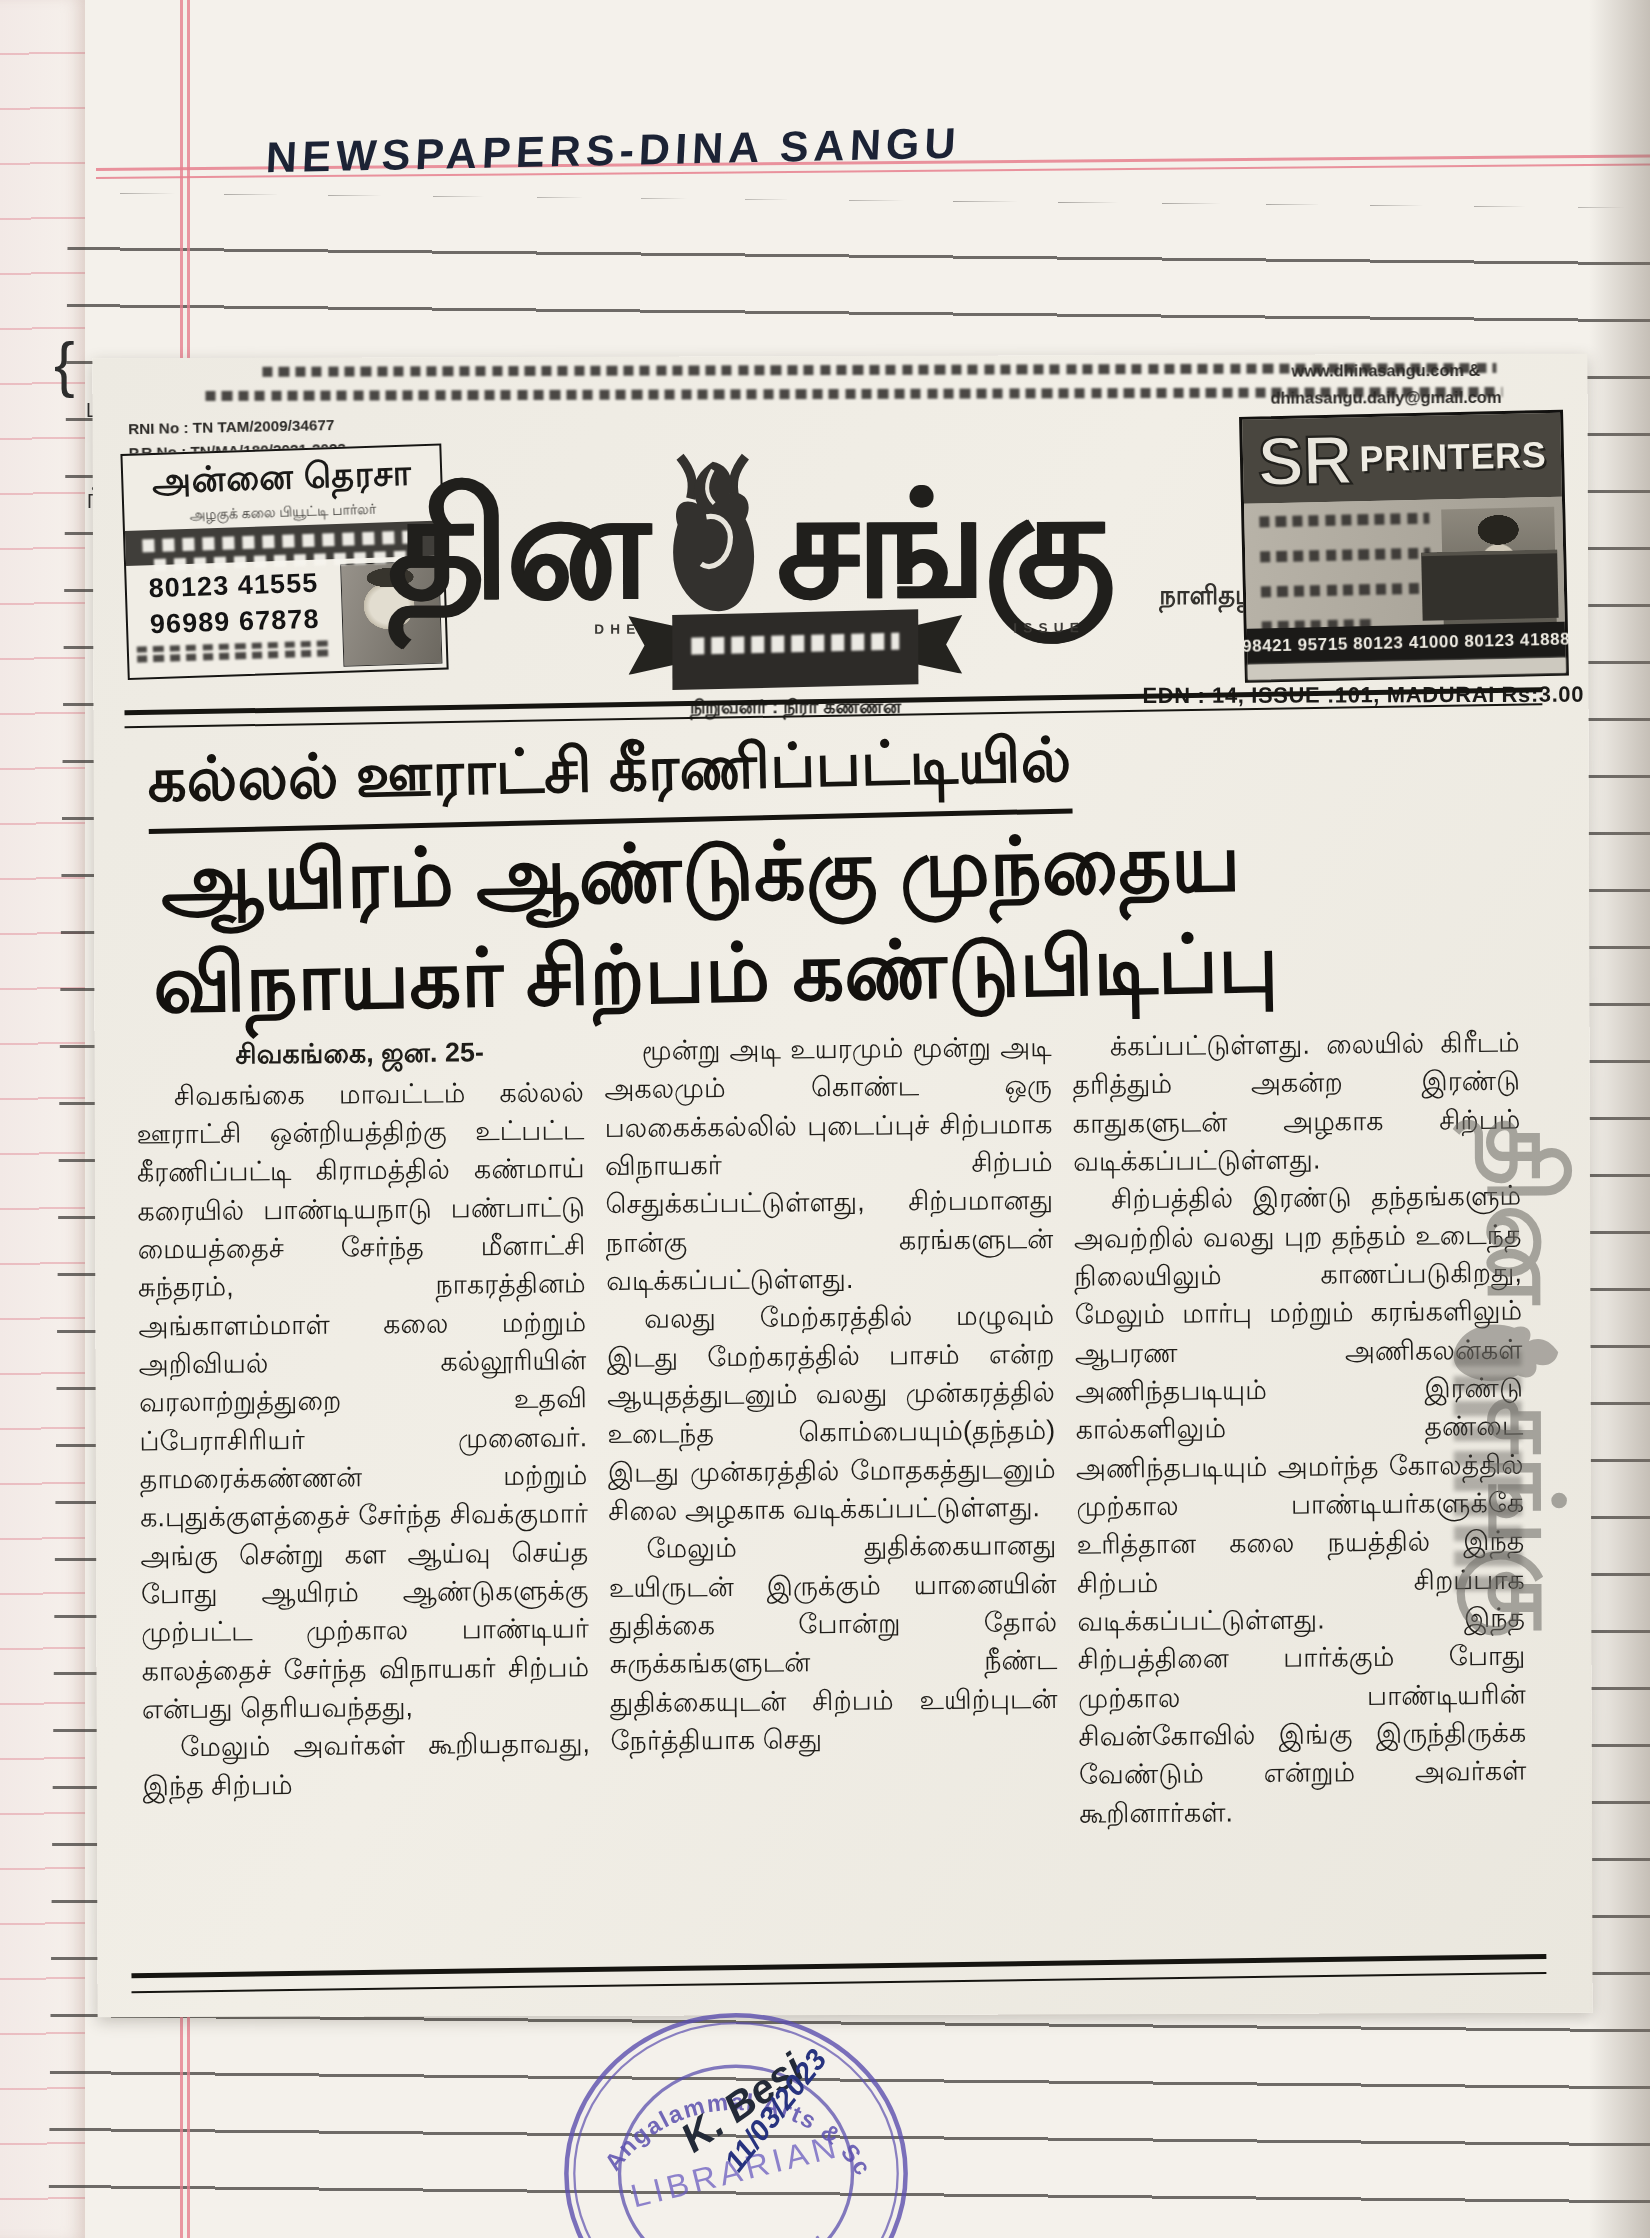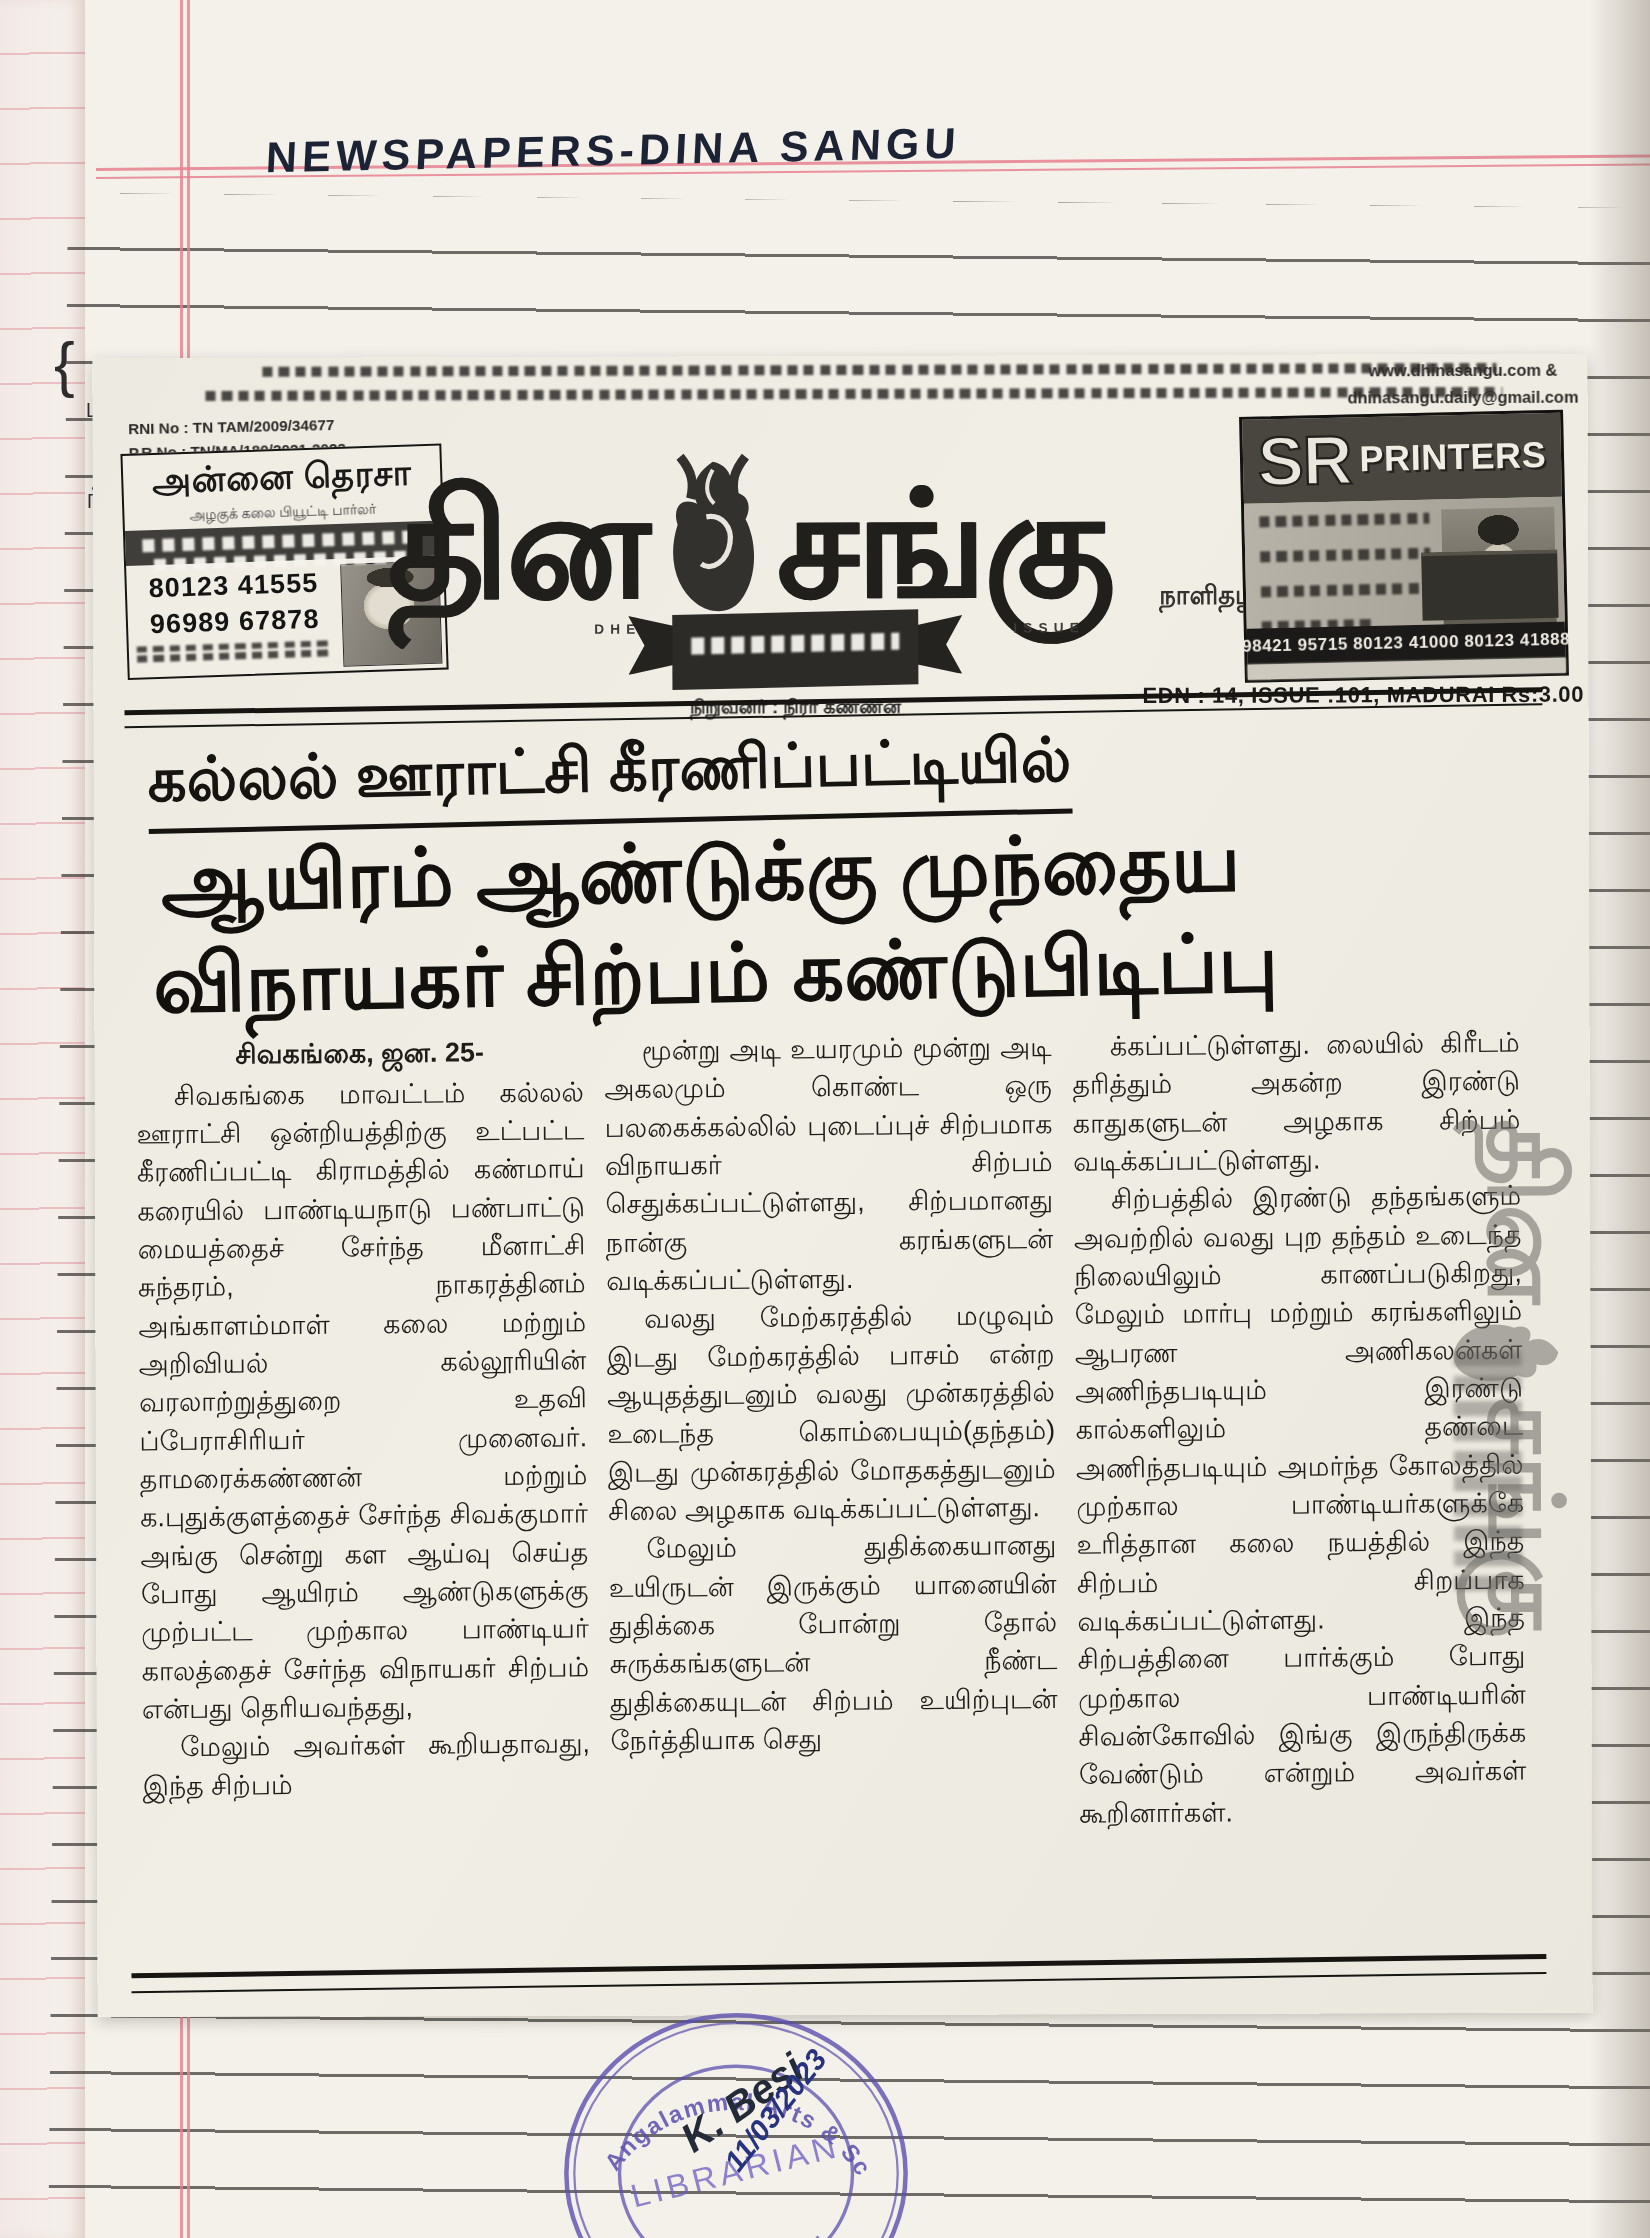--- a/index.html
+++ b/index.html
@@ -76,21 +76,21 @@
   .bs1{left:501px;top:265px;} .bs2{left:920px;top:265px;}
   .ribbon{position:absolute;left:535px;top:256px;width:334px;height:75px;}
   .ribbon .wing{position:absolute;top:3.4px;width:54px;height:59px;background:#24231f;}
   .ribbon .wl{left:0;clip-path:polygon(0 0,100% 20%,100% 80%,0 100%,30% 50%);}
   .ribbon .wr{right:0;clip-path:polygon(100% 0,0 20%,0 80%,100% 100%,70% 50%);}
   .ribbon .mid{position:absolute;left:44px;right:44px;top:0;bottom:0;background:#2d2b28;transform:skewY(-1.2deg);}
   .ribbon .rl{position:absolute;left:19px;right:19px;top:22.6px;height:17px;}
   .founder{position:absolute;left:538px;top:340px;width:328px;text-align:center;font-size:18.7px;
     font-weight:800;color:#262522;filter:blur(0.3px);}
   .daily{position:absolute;left:1066px;top:225px;font-size:26px;font-weight:700;color:#34322e;}
-  .site{position:absolute;left:1226px;top:3.4px;width:289px;text-align:center;font-size:16.4px;
+  .site{position:absolute;left:1149px;top:3.4px;width:289px;text-align:center;font-size:16.4px;
     font-weight:700;color:#2e2c29;line-height:1.6;filter:blur(0.4px);white-space:nowrap;}
 
   
   .right-ad{position:absolute;left:1149px;top:59px;width:318px;height:260px;border:3.4px solid #12110f;
     background:#cdc9bf;transform:rotate(-1.1deg);display:flex;flex-direction:column;}
   .right-ad .head{height:84px;background:#49463f;display:flex;align-items:center;justify-content:center;}
   .right-ad .sr{font-size:69px;font-weight:900;color:#e9e6dd;-webkit-text-stroke:2.3px #22211d;letter-spacing:-1.1px;}
   .right-ad .printers{font-size:36px;font-weight:900;color:#f0ede4;margin-left:8px;letter-spacing:0.6px;
     text-shadow:2.3px 2.3px 0 #22211d;}
   .right-ad .mid{flex:1;position:relative;background:linear-gradient(100deg,#b8b3a8,#a29d92);}

